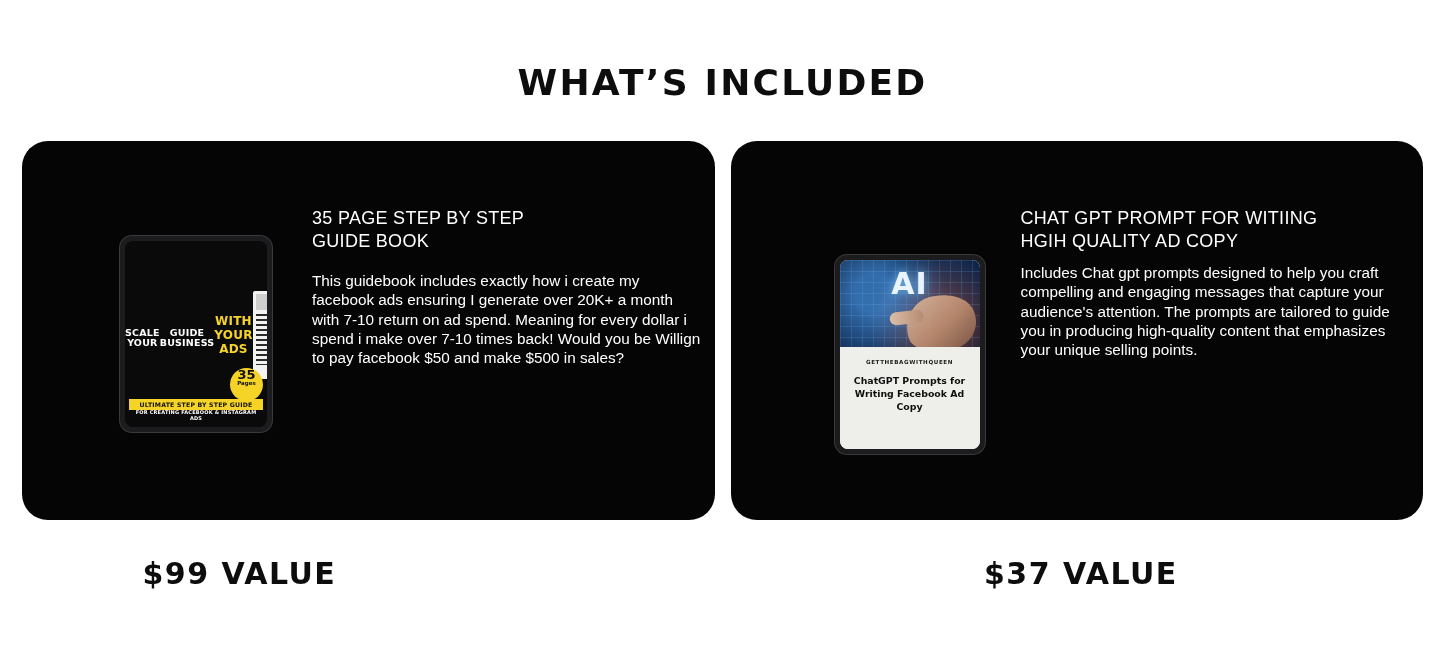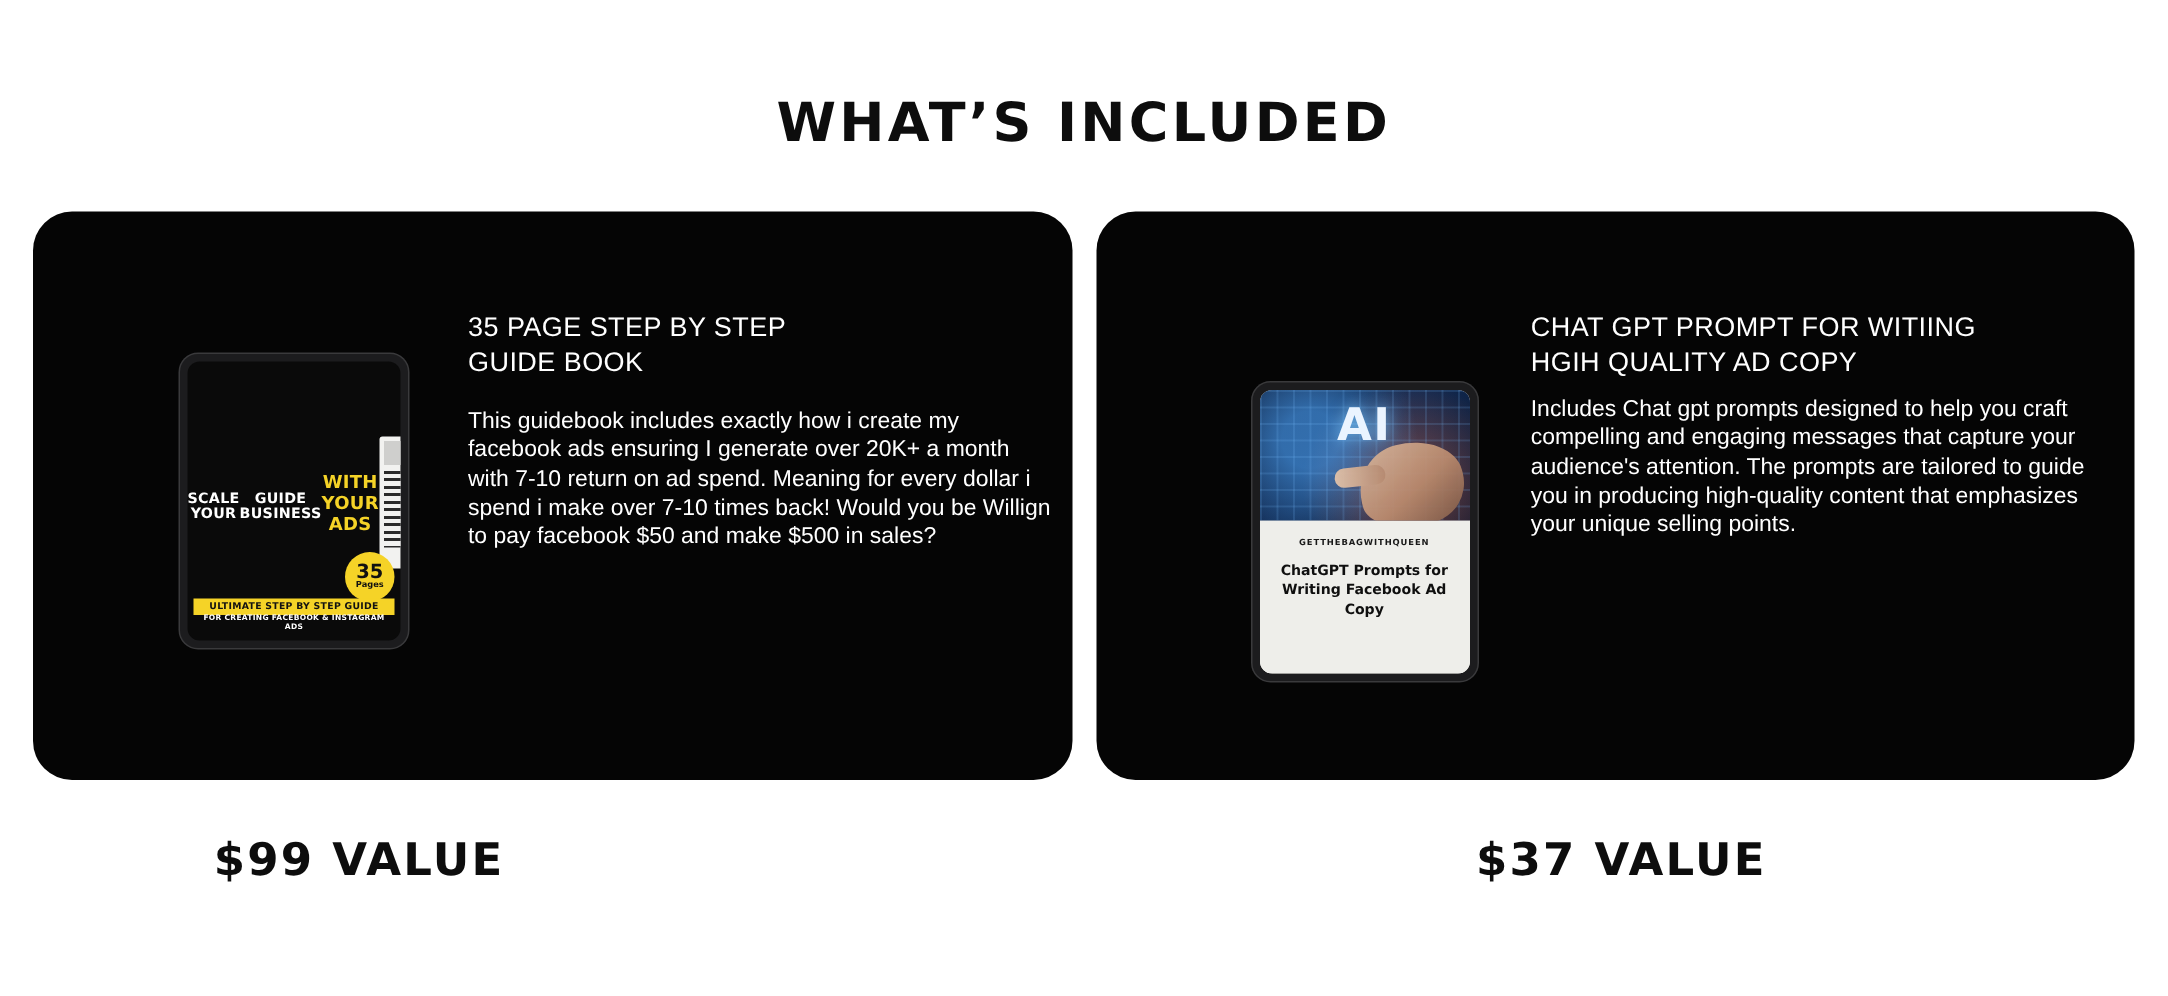--- a/index.html
+++ b/index.html
@@ -134,21 +134,21 @@
     position: absolute;
     right: 4px;
     bottom: 26px;
     width: 33px;
     height: 33px;
     border-radius: 50%;
     background: #f5d327;
     display: flex;
     flex-direction: column;
     align-items: center;
-    justify-content: center;
+    justify-content: flex-start;
     line-height: 1;
   }
   .t1-badge-num {
     font-family: "DejaVu Sans", sans-serif;
     font-weight: 700;
     font-size: 13px;
     color: #111;
   }
   .t1-badge-txt {
     font-family: "DejaVu Sans", sans-serif;

